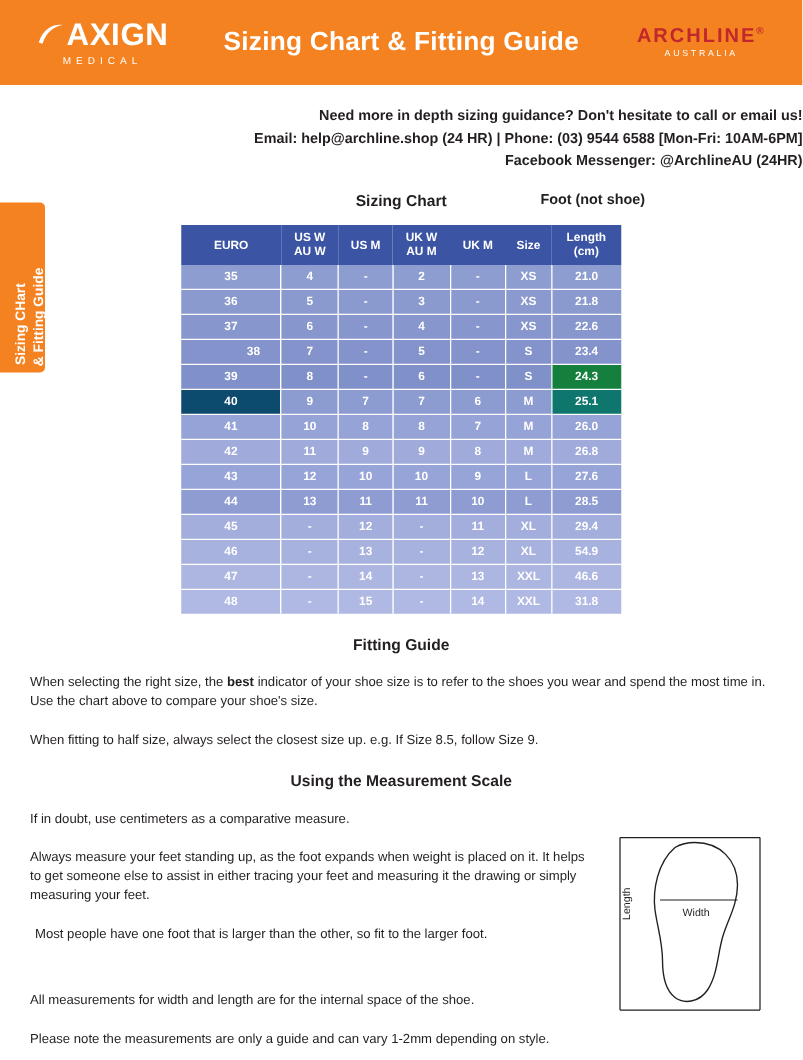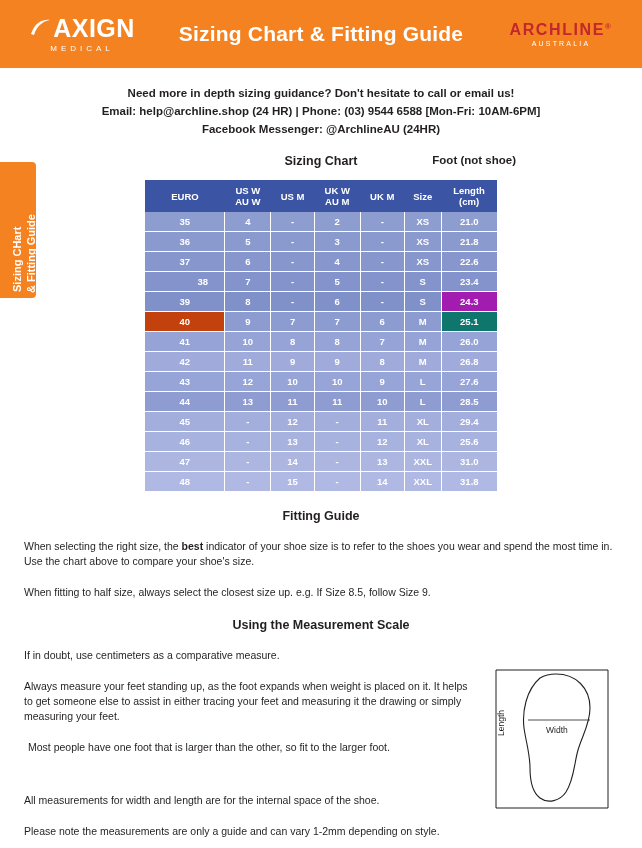--- a/index.html
+++ b/index.html
@@ -104,21 +104,21 @@
     font-size: 11px;
     font-weight: bold;
     line-height: 13px;
     text-align: center;
   }
   .side-tab .l1 { left: 11px; top: 130px; }
   .side-tab .l2 { left: 25px; top: 131px; }
 
   
   .contact {
-    text-align: center;
+    text-align: right;
     margin-top: 16px;
     font-size: 11.5px;
     font-weight: bold;
     line-height: 18px;
     color: #231f20;
   }
 
   
   .chart-head-row {
     position: relative;
@@ -306,24 +306,24 @@
           <td style="background: rgb(132, 147, 203);">S</td>
           <td style="background: rgb(132, 147, 203);">23.4</td>
         </tr>
         <tr>
           <td style="background: rgb(128, 144, 201); text-align: center;">39</td>
           <td style="background: rgb(128, 144, 201);">8</td>
           <td style="background: rgb(128, 144, 201);">-</td>
           <td style="background: rgb(128, 144, 201);">6</td>
           <td style="background: rgb(128, 144, 201);">-</td>
           <td style="background: rgb(128, 144, 201);">S</td>
-          <td style="background: #a21caf;">24.3</td>
-        </tr>
-        <tr>
-          <td style="background: #c2410c;">40</td>
+          <td style="background: #15803d;">24.3</td>
+        </tr>
+        <tr>
+          <td style="background: #0c4a6e;">40</td>
           <td style="background: rgb(140, 155, 208);">9</td>
           <td style="background: rgb(140, 155, 208);">7</td>
           <td style="background: rgb(140, 155, 208);">7</td>
           <td style="background: rgb(140, 155, 208);">6</td>
           <td style="background: rgb(140, 155, 208);">M</td>
           <td style="background: #0f766e;">25.1</td>
         </tr>
         <tr>
           <td style="background: rgb(150, 163, 214);">41</td>
           <td style="background: rgb(150, 163, 214);">10</td>
@@ -369,30 +369,30 @@
           <td style="background: rgb(163, 174, 221);">XL</td>
           <td style="background: rgb(163, 174, 221);">29.4</td>
         </tr>
         <tr>
           <td style="background: rgb(168, 178, 223);">46</td>
           <td style="background: rgb(168, 178, 223);">-</td>
           <td style="background: rgb(168, 178, 223);">13</td>
           <td style="background: rgb(168, 178, 223);">-</td>
           <td style="background: rgb(168, 178, 223);">12</td>
           <td style="background: rgb(168, 178, 223);">XL</td>
-          <td style="background: rgb(168, 178, 223);">25.6</td>
+          <td style="background: rgb(168, 178, 223);">54.9</td>
         </tr>
         <tr>
           <td style="background: rgb(172, 182, 225);">47</td>
           <td style="background: rgb(172, 182, 225);">-</td>
           <td style="background: rgb(172, 182, 225);">14</td>
           <td style="background: rgb(172, 182, 225);">-</td>
           <td style="background: rgb(172, 182, 225);">13</td>
           <td style="background: rgb(172, 182, 225);">XXL</td>
-          <td style="background: rgb(172, 182, 225);">31.0</td>
+          <td style="background: rgb(172, 182, 225);">46.6</td>
         </tr>
         <tr>
           <td style="background: rgb(176, 185, 227);">48</td>
           <td style="background: rgb(176, 185, 227);">-</td>
           <td style="background: rgb(176, 185, 227);">15</td>
           <td style="background: rgb(176, 185, 227);">-</td>
           <td style="background: rgb(176, 185, 227);">14</td>
           <td style="background: rgb(176, 185, 227);">XXL</td>
           <td style="background: rgb(176, 185, 227);">31.8</td>
         </tr>

